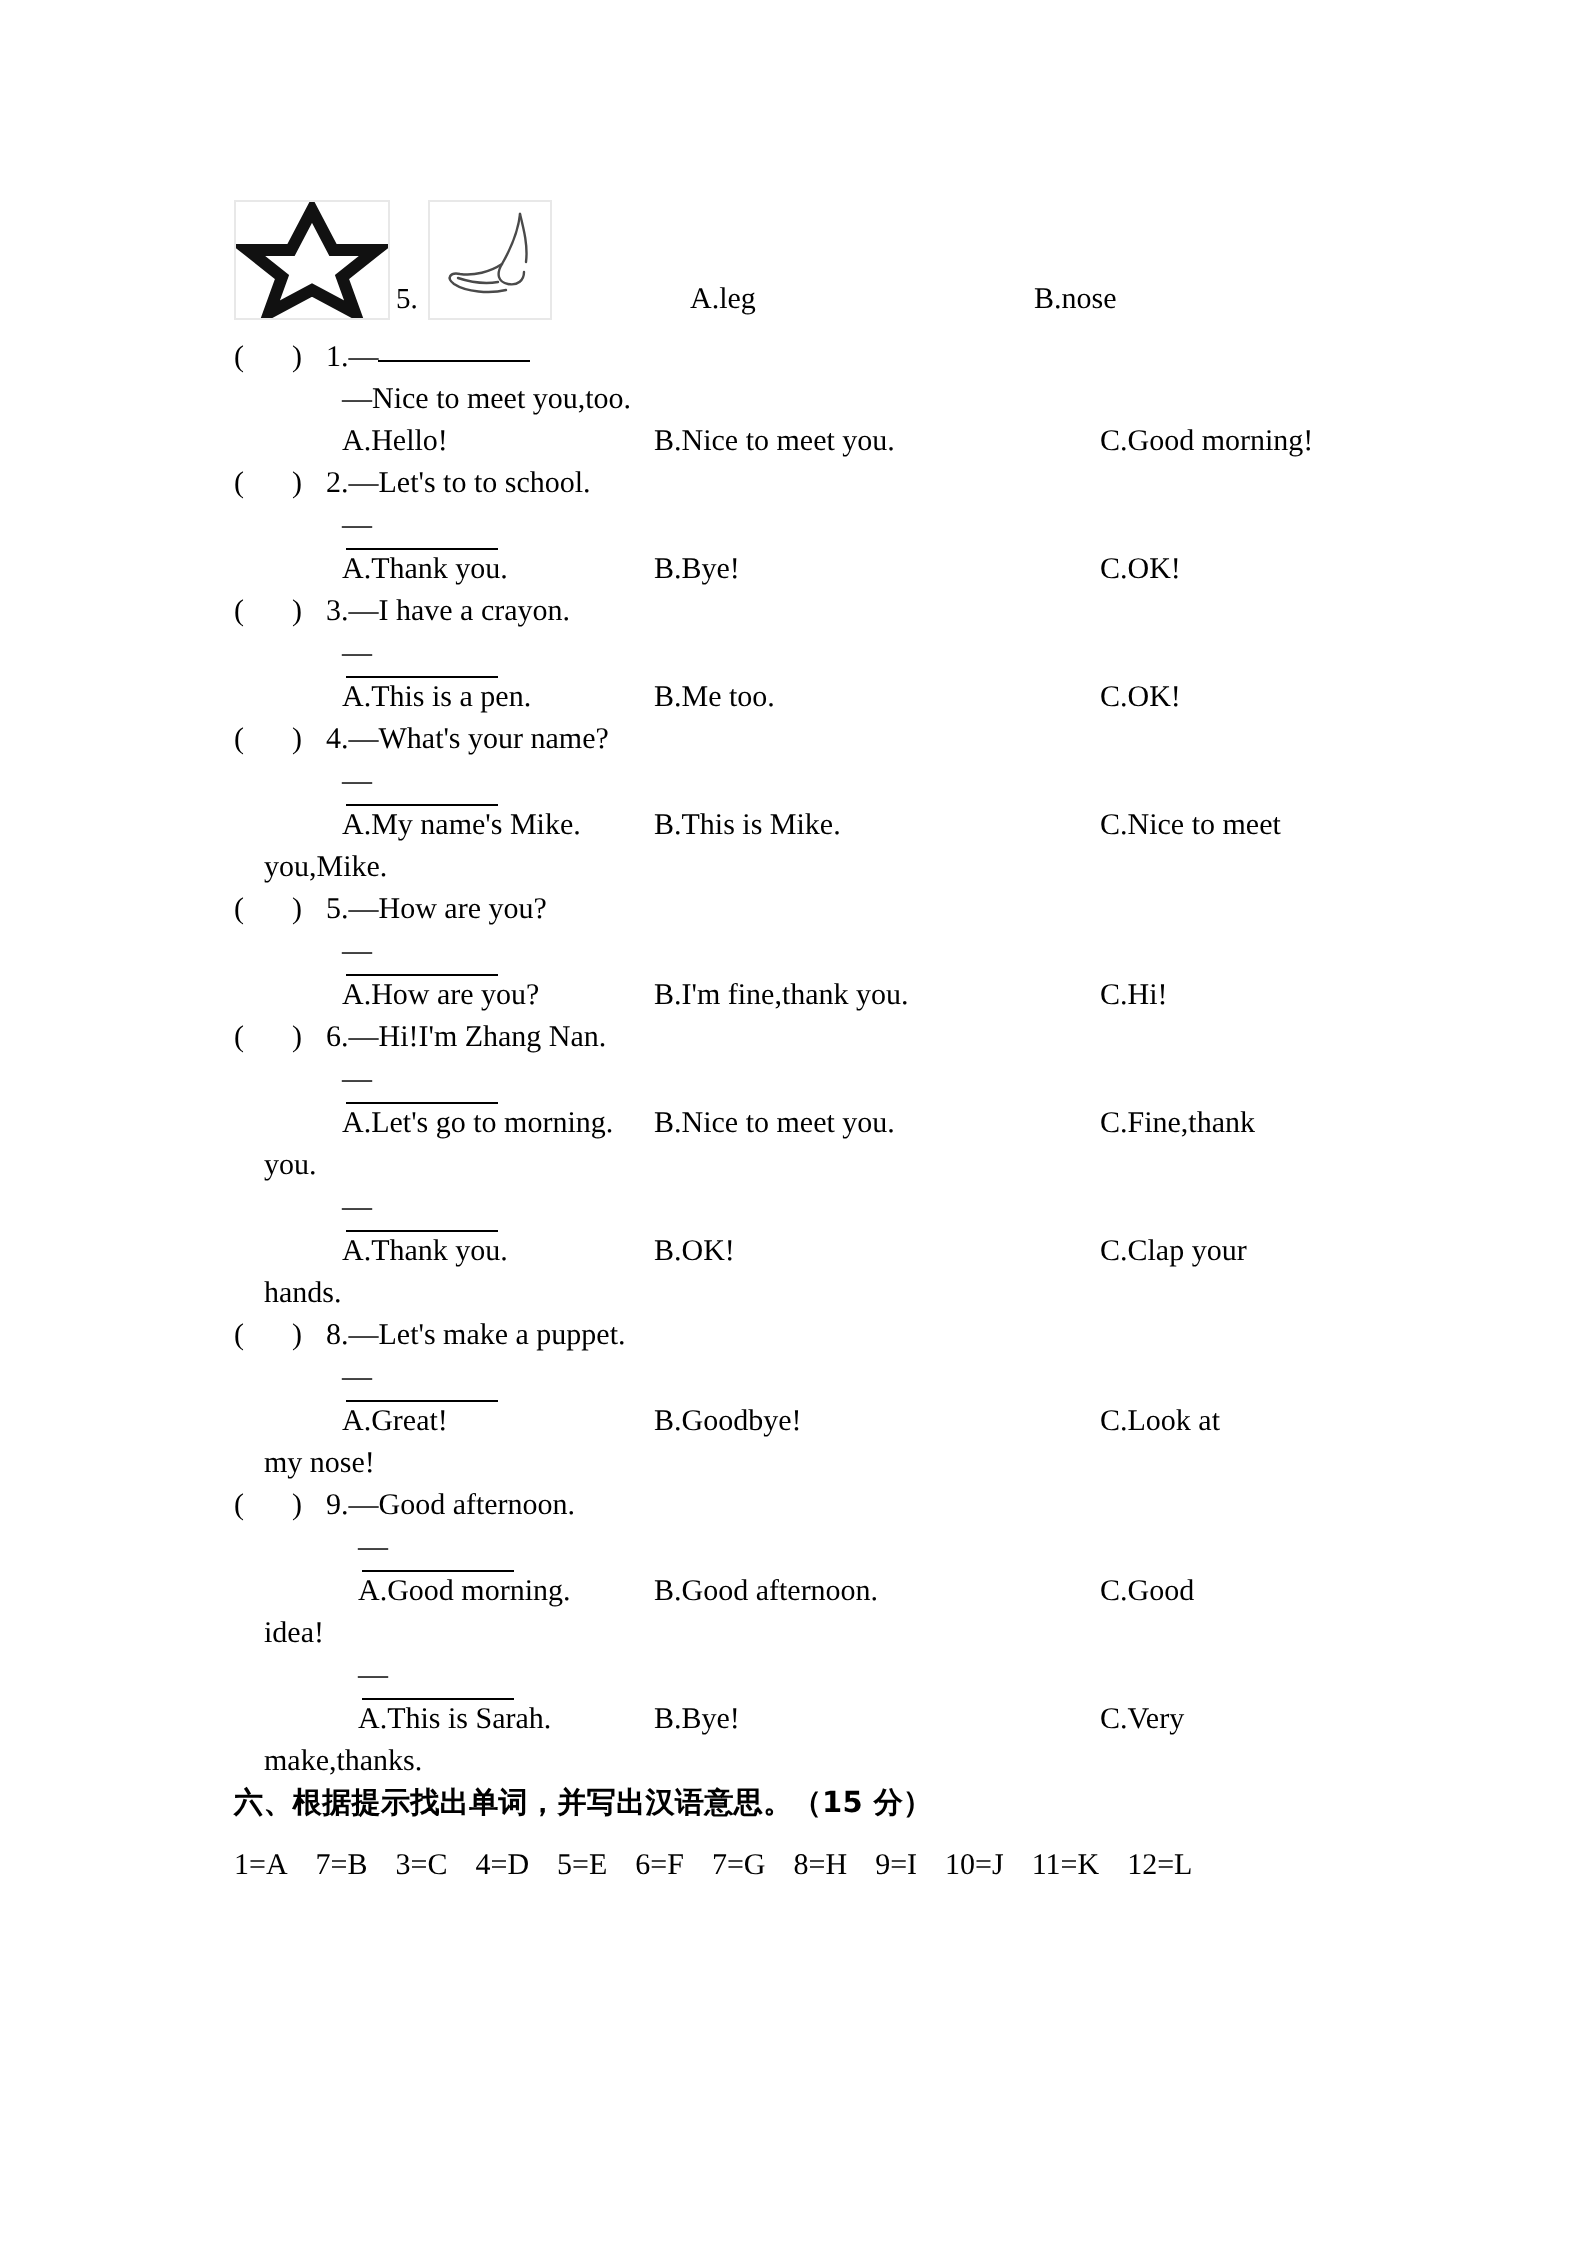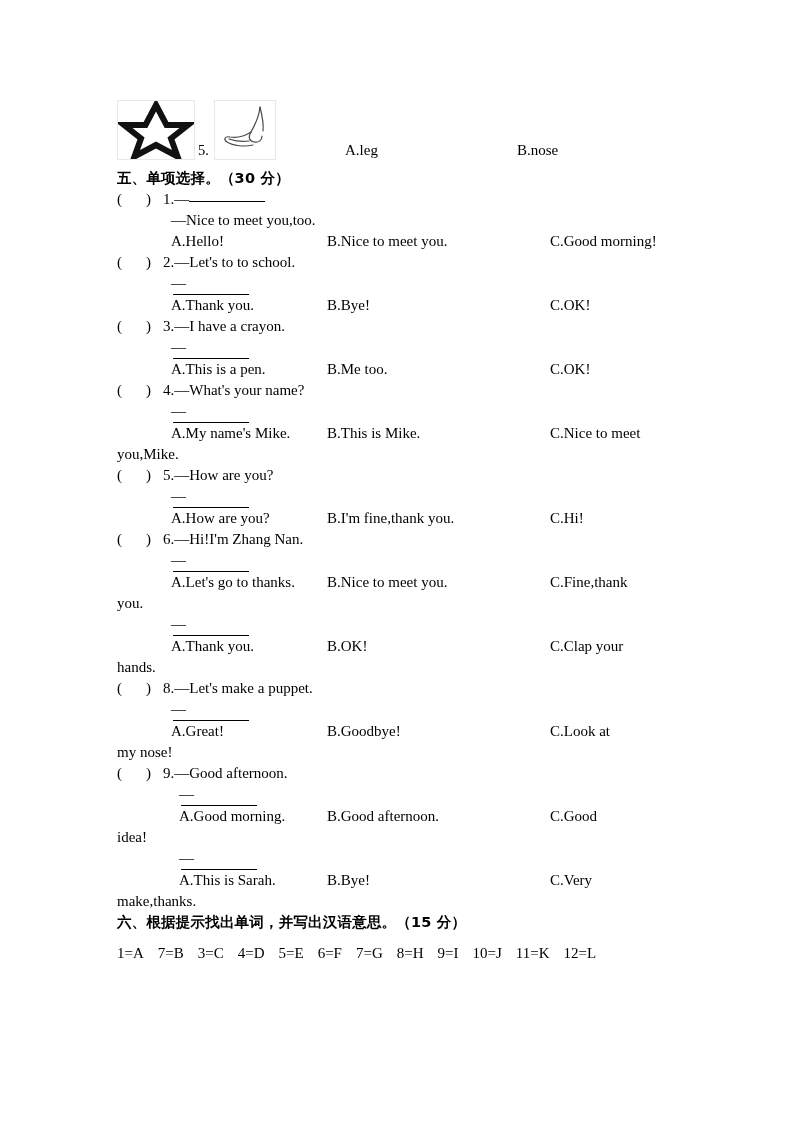--- a/index.html
+++ b/index.html
@@ -152,20 +152,21 @@
   .opt-c {
     position: absolute;
     left: 433px;
     top: 0;
     white-space: nowrap;
   }
   .opt-wrap {
     display: block;
     padding-left: 0;
     white-space: nowrap;
+    margin-left: 15px;
   }
 
   .letter-map {
     font-size: 15px;
     line-height: 21px;
     white-space: nowrap;
   }
   .letter-map span { display: inline-block; }
   .lm-item { margin-right: 14px; margin-top: 10px; }
 </style>
@@ -192,21 +193,20 @@
             <path d="M45 6 C47 14, 49 22, 48 30"></path>
           </g>
         </svg>
       </div>
 
       <span class="q5-num">5.</span>
       <span class="opt-leg">A.leg</span>
       <span class="opt-nose">B.nose</span>
     </div>
 
-    <div class="section-heading">五、单项选择。（30 分）</div>
 
     <div class="q">
       <div class="q-line1">
         <span class="paren"><span class="p-open">(</span><span class="p-close">)</span></span><span class="qnum">1.</span><span class="dash">—</span><span class="blank-inline"></span>
       </div>
       <div class="q-line2">—Nice to meet you,too.</div>
       <div class="q-options">
         <span class="opt-a">A.Hello!</span>
         <span class="opt-b">B.Nice to meet you.</span>
         <span class="opt-c">C.Good morning!</span>
@@ -266,21 +266,21 @@
       </div>
     </div>
 
     <div class="q">
       <div class="q-line1">
         <span class="paren"><span class="p-open">(</span><span class="p-close">)</span></span><span class="qnum">6.</span><span class="dash">—Hi!I'm Zhang Nan.</span>
       </div>
       <div class="q-line2">—</div>
       <span class="blank-below"></span>
       <div class="q-options">
-        <span class="opt-a">A.Let's go to thanks.</span>
+        <span class="opt-a">A.Let's go to morning.</span>
         <span class="opt-b">B.Nice to meet you.</span>
         <span class="opt-c">C.Fine,thank</span>
       </div>
       <div class="opt-wrap">you.</div>
     </div>
 
     <div class="q">
       <div class="q-line2">—</div>
       <span class="blank-below"></span>
       <div class="q-options">

